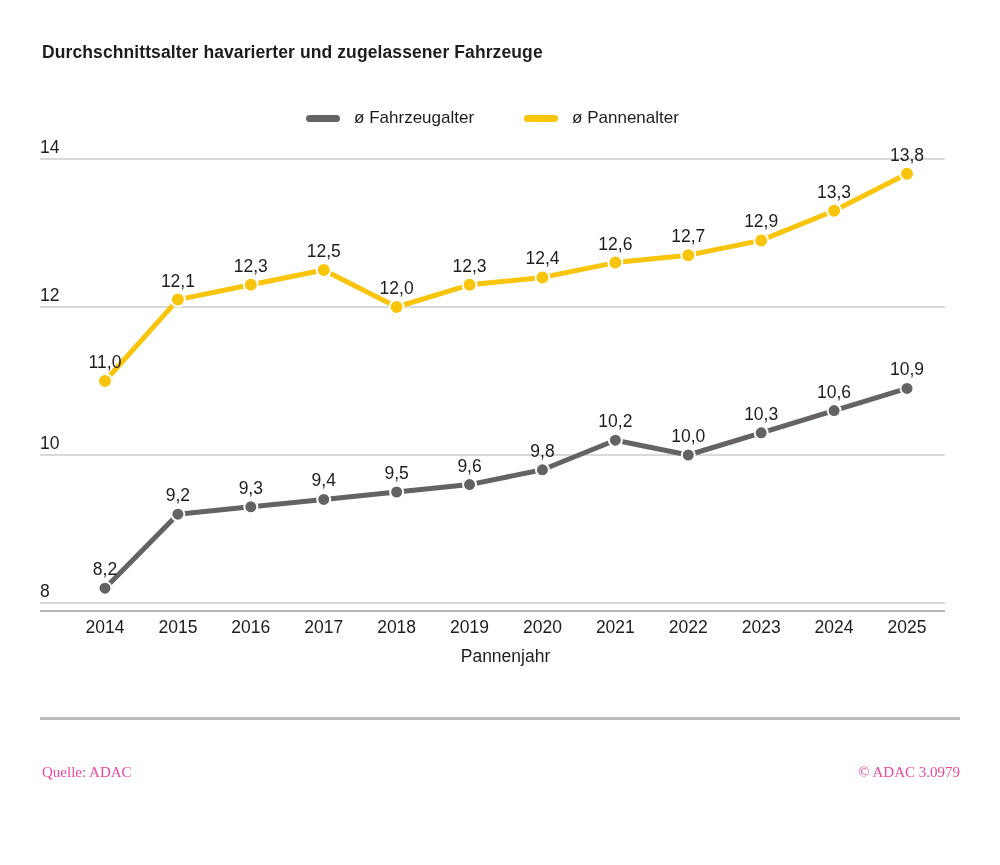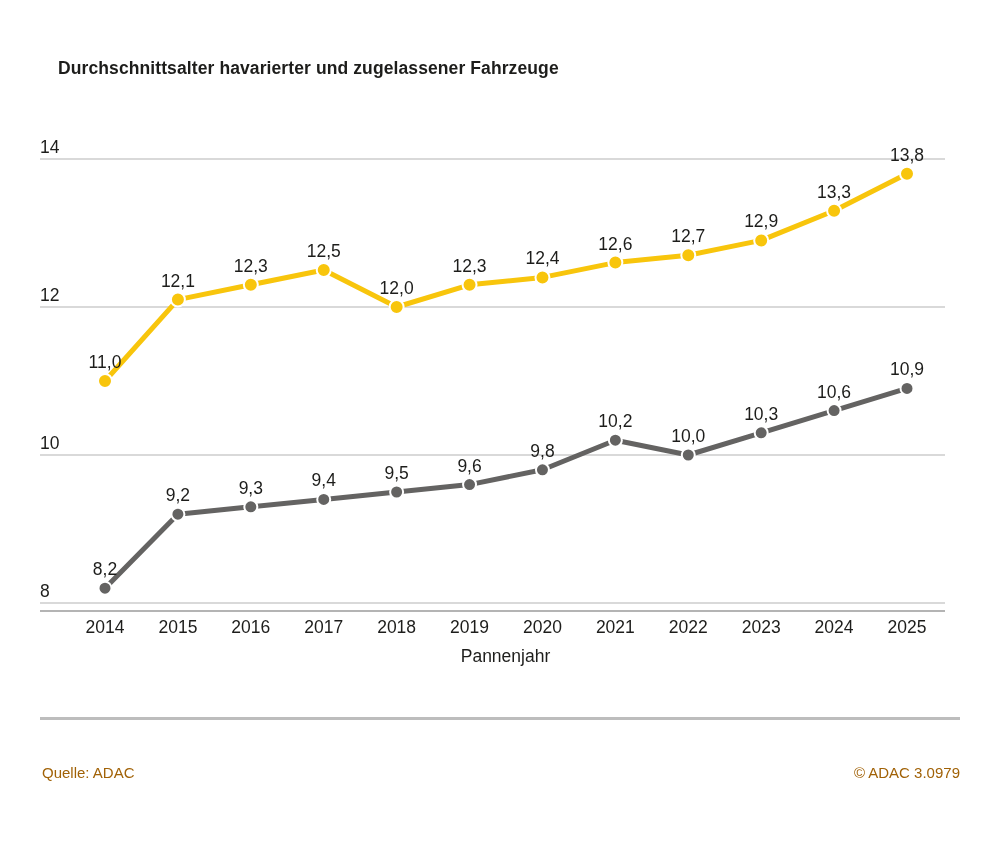--- a/index.html
+++ b/index.html
@@ -9,21 +9,21 @@
     height: 865px;
     background: #ffffff;
     font-family: "Liberation Sans", sans-serif;
     color: #1d1d1b;
     overflow: hidden;
   }
   .chart-title {
     position: absolute;
     left: 42px;
     top: 42px;
-    margin: 16px;
+    margin: 0;
     font-size: 17.5px;
     font-weight: 700;
     color: #1d1d1b;
     letter-spacing: 0.1px;
   }
   .legend {
     position: absolute;
     left: 40px;
     top: 103px;
     width: 905px;
@@ -64,32 +64,43 @@
     left: 40px;
     top: 717px;
     width: 920px;
     height: 3px;
     background: #bdbdbd;
   }
   .footer-note {
     position: absolute;
     top: 764px;
     font-size: 15px;
-    color: #a16207;
+    color: #ec4899;
+    font-family: Liberation Serif, serif;
   }
   .footer-note.source { left: 42px; }
   .footer-note.copyright { right: 40px; text-align: right; }
 </style>
 </head>
 <body>
 
 <div class="page">
 
   <h1 class="chart-title">Durchschnittsalter havarierter und zugelassener Fahrzeuge</h1>
 
+  <div class="legend">
+    <div class="legend-item">
+      <span class="legend-swatch" style="background: rgb(100, 99, 98);"></span>
+      <span class="legend-label">ø Fahrzeugalter</span>
+    </div>
+    <div class="legend-item">
+      <span class="legend-swatch" style="background: rgb(248, 197, 12);"></span>
+      <span class="legend-label">ø Pannenalter</span>
+    </div>
+  </div>
 
   <svg id="chart" viewBox="0 0 1000 700" xmlns="http://www.w3.org/2000/svg">
       <line x1="40" y1="603" x2="945" y2="603" stroke="#cdcdcd" stroke-width="1.5"></line>
       <text x="40" y="597" font-size="17.5">8</text>
       <line x1="40" y1="455" x2="945" y2="455" stroke="#cdcdcd" stroke-width="1.5"></line>
       <text x="40" y="449" font-size="17.5">10</text>
       <line x1="40" y1="307" x2="945" y2="307" stroke="#cdcdcd" stroke-width="1.5"></line>
       <text x="40" y="301" font-size="17.5">12</text>
       <line x1="40" y1="159" x2="945" y2="159" stroke="#cdcdcd" stroke-width="1.5"></line>
       <text x="40" y="153" font-size="17.5">14</text>

